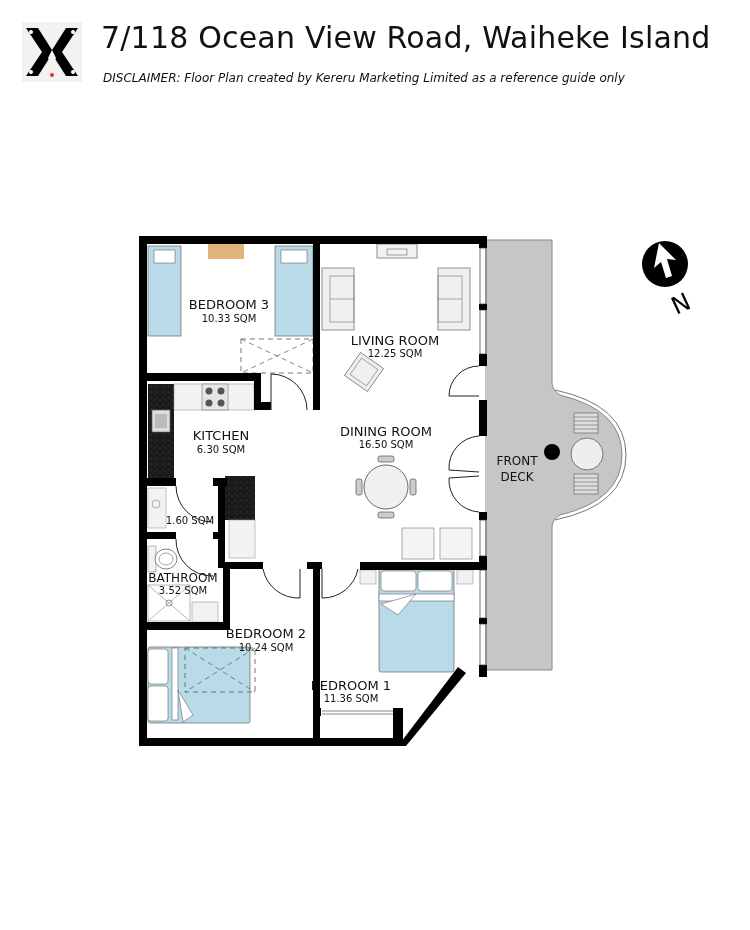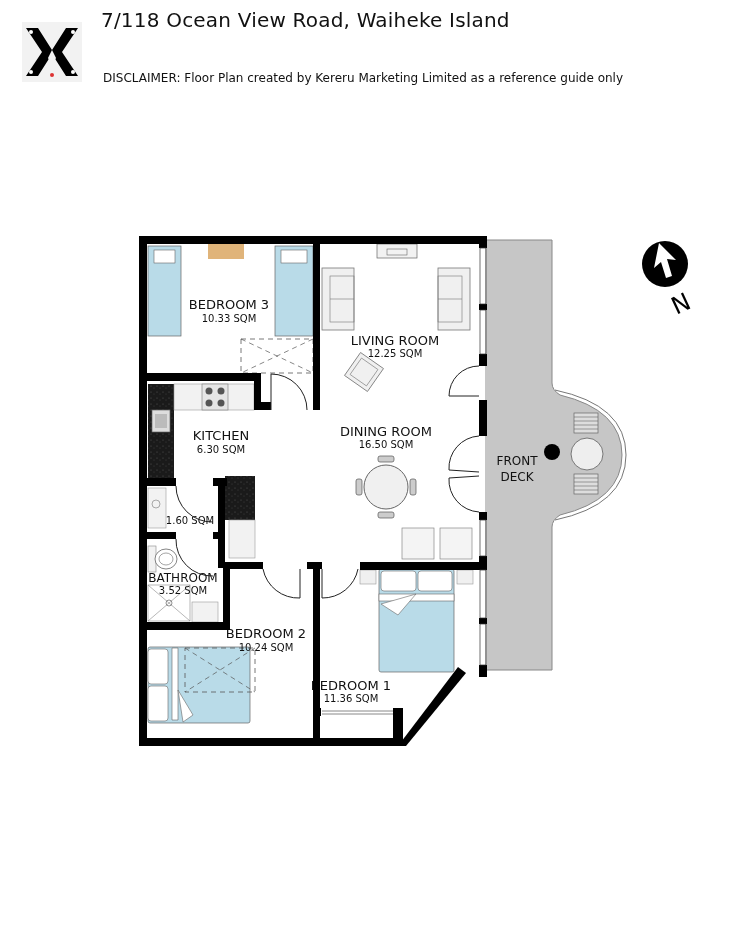--- a/index.html
+++ b/index.html
@@ -1,19 +1,19 @@
 <!DOCTYPE html>
 <html><head>
 <meta charset="utf-8">
 <style>
   html,body{margin:0;padding:0;background:#fff;}
   body{width:750px;height:930px;position:relative;overflow:hidden;font-family:"DejaVu Sans","Liberation Sans",sans-serif;}
   .logo{position:absolute;left:22px;top:22px;width:60px;height:60px;background:#f2f2f2;}
-  .title{position:absolute;left:101px;top:8px;font-size:20px;color:#111;letter-spacing:0.2px;white-space:nowrap;}
-  .disclaimer{position:absolute;left:103px;top:71px;font-size:12px;color:#111;white-space:nowrap;}
+  .title{position:absolute;left:101px;top:20px;font-size:30px;color:#111;letter-spacing:0.2px;white-space:nowrap;}
+  .disclaimer{position:absolute;left:103px;top:71px;font-size:12px;color:#111;white-space:nowrap;font-style:italic;}
   .plan{position:absolute;left:0;top:0;}
   .lbl{font-family:"DejaVu Sans","Liberation Sans",sans-serif;fill:#111;}
 </style>
 </head>
 <body>
 
 <div class="logo">
   <svg width="60" height="60" viewBox="0 0 60 60">
     <rect x="0" y="0" width="60" height="60" fill="#f2f2f2"></rect>
     <polygon points="4,6 16,6 30,28 44,6 56,6 40,30 56,54 44,54 30,32 16,54 4,54 20,30" fill="#000"></polygon>

